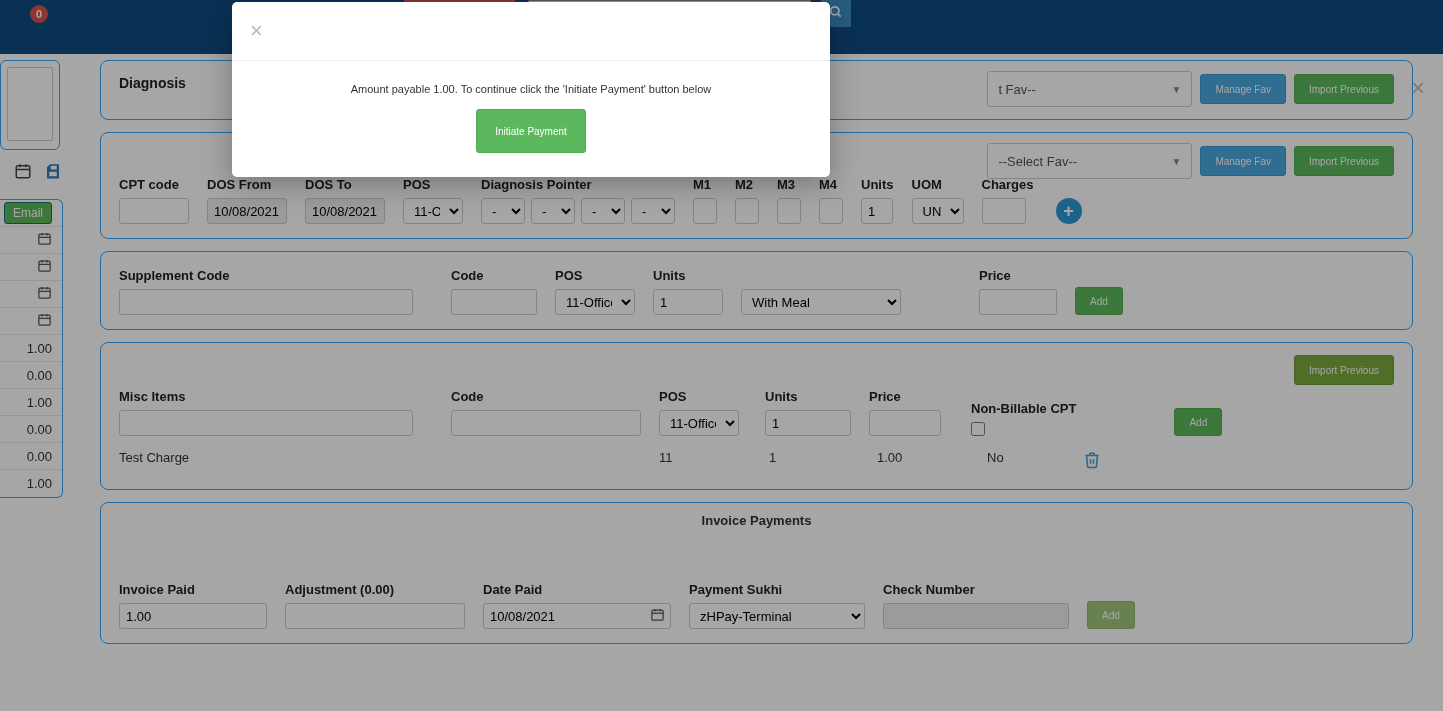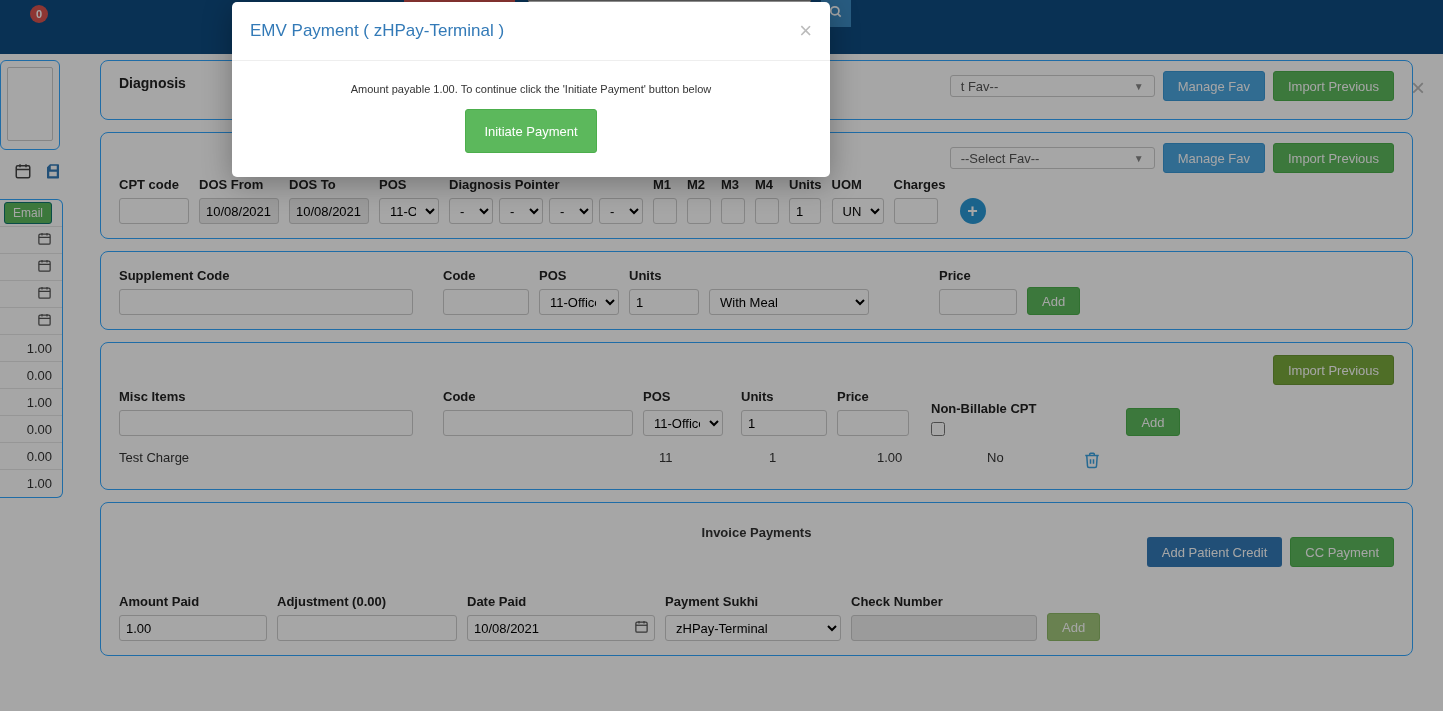--- a/index.html
+++ b/index.html
@@ -33,32 +33,32 @@
   .panel-left .row:last-child { border-bottom: none; }
   .email-btn { background: #5cb85c; color: #fff; border: 1px solid #0f766e; padding: 3px 8px; border-radius: 3px; font-size: 12px; }
   .mini-cal { color: #555; font-size: 15px; }
 
   
   .content { position: absolute; left: 100px; top: 0; right: 30px; }
   .card { border: 1px solid #31a7ff; border-radius: 8px; padding: 14px 18px; margin-top: 12px; position: relative; }
   .card:first-of-type { margin-top: 6px; }
   .section-title { font-weight: bold; font-size: 14px; color: #222; }
   .right-ctrls { position: absolute; right: 18px; top: 10px; display: flex; gap: 8px; align-items: center; }
-  .select-fav { width: 205px; height: 22px; border: 1px solid #ccc; border-radius: 3px; padding: 0 10px; color: #555; display: flex; align-items: center; justify-content: space-between; background: #fff; }
-  .btn { display: inline-flex; align-items: center; justify-content: center; height: 30px; padding: 0 14px; border-radius: 3px; color: #fff; font-size: 13px; border: 1px solid transparent; cursor: pointer; }
+  .select-fav { width: 205px; height: 36px; border: 1px solid #ccc; border-radius: 3px; padding: 0 10px; color: #555; display: flex; align-items: center; justify-content: space-between; background: #fff; }
+  .btn { display: inline-flex; align-items: center; justify-content: center; height: 30px; padding: 0 14px; border-radius: 3px; color: #fff; font-size: 10px; border: 1px solid transparent; cursor: pointer; }
   .btn-blue { background: #4ca6df; border-color: #3a98d6; }
   .btn-green { background: #5cb85c; border-color: #4cae4c; }
   .btn-green-dark { background: #7aa93c; border-color: #6c9735; }
   .btn-blue-solid { background: #337ab7; }
   .btn-add-dim { background: #a1c77b; border-color: #8eb868; }
 
   label.col { font-weight: bold; font-size: 13px; color: #222; display: block; margin-bottom: 6px; }
   input.tin, select.tin { height: 26px; border: 1px solid #ccc; border-radius: 3px; padding: 0 6px; font-size: 13px; background: #fff; }
   input.tin[readonly] { background: #eee; }
-  .row-fields { display: flex; gap: 10px; align-items: flex-end; flex-wrap: wrap; margin-top: 30px; }
+  .row-fields { display: flex; gap: 18px; align-items: flex-end; flex-wrap: wrap; margin-top: 30px; }
   .fld { display: flex; flex-direction: column; }
   .plus-circle { width: 26px; height: 26px; border-radius: 50%; background: #2a99d6; color: #fff; display: inline-flex; align-items: center; justify-content: center; font-size: 18px; font-weight: bold; margin-left: 4px; }
   .checkbox { width: 14px; height: 14px; }
   .trash { color: #3aa1e0; font-size: 20px; }
 
   .data-line { display: flex; margin-top: 14px; font-size: 13px; color: #333; }
   .data-line > div { }
 
   .payments-title { text-align: center; font-weight: bold; padding: 6px 0 12px 0; }
 
@@ -335,29 +335,25 @@
           <svg width="18" height="20" viewBox="0 0 24 24" fill="none" stroke="#3aa1e0" stroke-width="2">
                 <polyline points="3 6 5 6 21 6"></polyline>
                 <path d="M19 6l-1 14a2 2 0 0 1-2 2H8a2 2 0 0 1-2-2L5 6"></path>
                 <path d="M10 11v6M14 11v6"></path>
                 <path d="M9 6V4a1 1 0 0 1 1-1h4a1 1 0 0 1 1 1v2"></path>
               </svg>
         </span></div>
       </div>
     </div>
 
-    <div class="card" style="padding-top:16px;">
+    <div class="card" style="padding-top:4px;">
       <div class="payments-title">Invoice Payments</div>
-      <div class="right-ctrls" style="top:34px;">
-        <button class="btn btn-blue-solid">Add Patient Credit</button>
-        <button class="btn btn-green">CC Payment</button>
-      </div>
       <div class="row-fields" style="margin-top:40px;">
         <div class="fld">
-            <label class="col">Amount Paid</label>
+            <label class="col">Invoice Paid</label>
             <input class="tin" style="width: 148px;" value="1.00">
           </div>
         <div class="fld">
             <label class="col">Adjustment (0.00)</label>
             <input class="tin" style="width: 180px;">
           </div>
         <div class="fld">
             <label class="col">Date Paid</label>
           <div style="position:relative;">
             <input class="tin" style="width: 188px; padding-right: 26px;" value="10/08/2021">
@@ -386,20 +382,19 @@
       </div>
     </div>
 
   </div>
 </div>
 
 <div class="dim"></div>
 
 <div class="modal">
   <div class="modal-h">
-    <span class="title">EMV Payment ( zHPay-Terminal )</span>
     <span class="close">×</span>
   </div>
   <div class="modal-b">
     <div class="msg">Amount payable 1.00. To continue click the 'Initiate Payment' button below</div>
     <button class="btn btn-green" style="height:44px; padding:0 18px;">Initiate Payment</button>
   </div>
 </div>
 
 </body></html>

